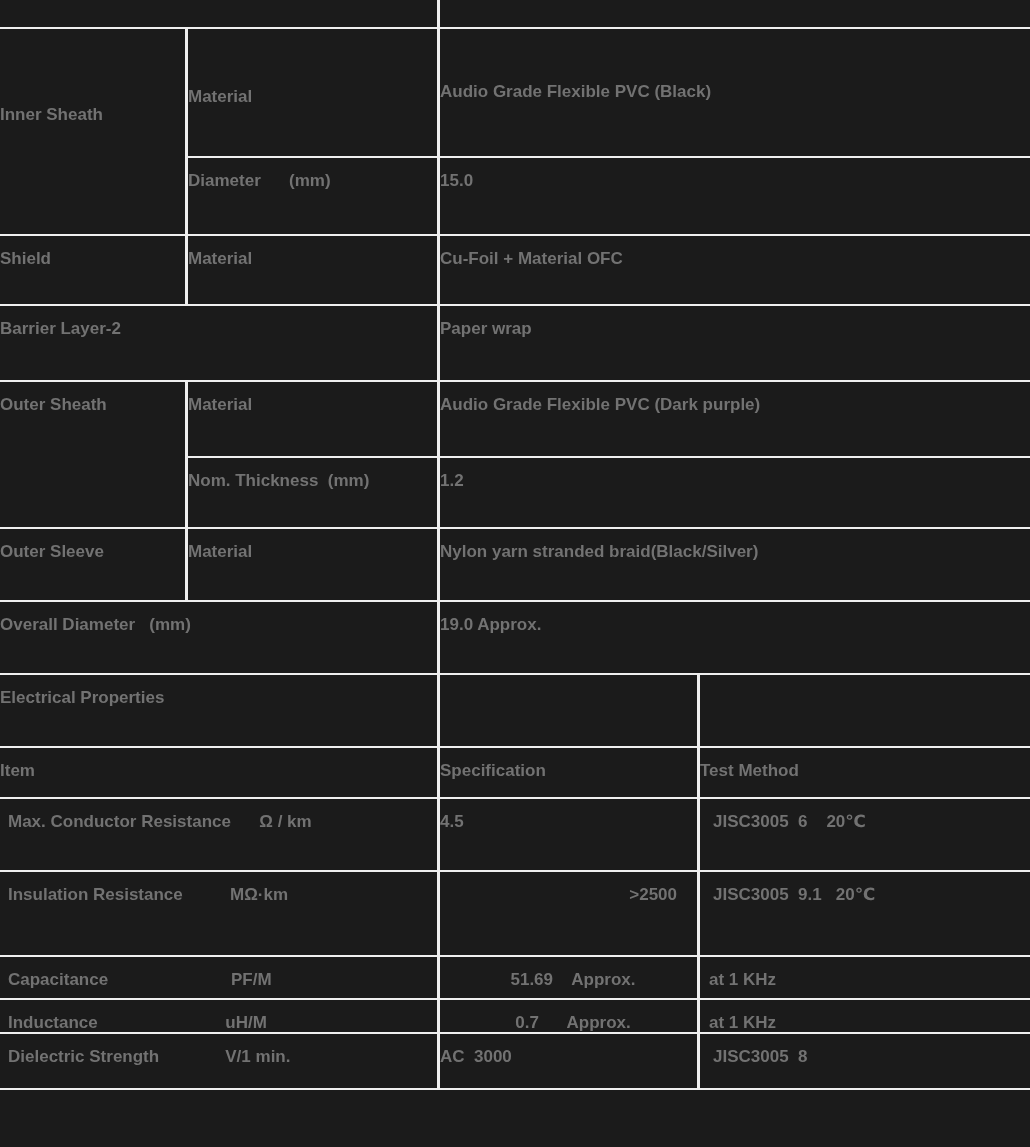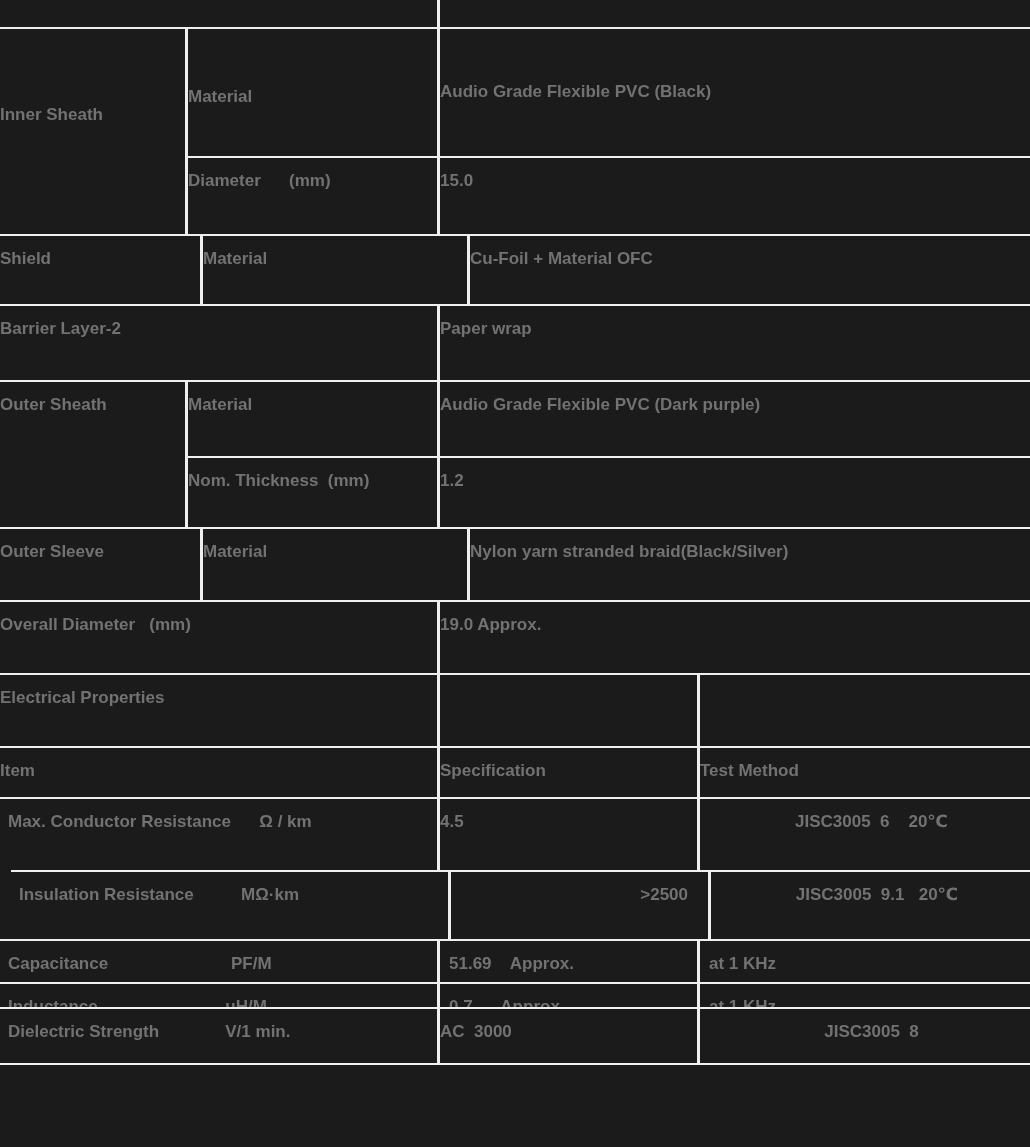--- a/index.html
+++ b/index.html
@@ -20,33 +20,33 @@
   .t-row{
     display:grid;
     border-top:2px solid var(--border);
     color:var(--text);
     font-size:17px;
     font-weight:bold;
     line-height:20px;
   }
   .t-row.first{border-top:none;}
   .cols-a{grid-template-columns:437px 1fr;}
-  .cols-3top{grid-template-columns:185px 252px 1fr;gap:15px;}
+  .cols-3top{grid-template-columns:185px 252px 1fr;}
   .cols-2top{grid-template-columns:437px 1fr;}
   .cols-3bot{grid-template-columns:437px 260px 1fr;}
   .cell{
     padding-top:13px;
     white-space:pre-wrap;
     overflow:hidden;
   }
   .vline{border-left:3px solid var(--border);}
   .hline{border-top:2px solid var(--border);}
   .left{text-align:left;padding-left:8px;border-radius:15px;}
-  .pad-spec{text-align:left;padding-left:9px;}
-  .pad-method{text-align:center;padding-left:13px;}
+  .pad-spec{text-align:center;padding-left:9px;}
+  .pad-method{text-align:left;padding-left:13px;}
   .pad-khz{text-align:left;padding-left:9px;}
   .right{text-align:right;padding-right:20px;}
   .pt-deep{padding-top:76px;}
   
   .sect{display:grid;border-top:2px solid var(--border);color:var(--text);
         font-size:17px;font-weight:bold;line-height:20px;}
   .sect-inner{grid-template-columns:185px 252px 1fr;grid-template-rows:127px 78px;}
   .sect-outer{grid-template-columns:185px 252px 1fr;grid-template-rows:74px 71px;}
   .span2{grid-row:1/3;grid-column:1;}
   .r1c2{grid-row:1;grid-column:2;}
@@ -56,23 +56,23 @@
   .bottom-strip{height:4px;background:var(--background);}
   
   .h-a{height:27px;}
   .h-shield{height:70px;}
   .h-barrier{height:76px;}
   .h-sleeve{height:73px;}
   .h-overall{height:73px;}
   .h-elec{height:73px;}
   .h-item{height:51px;}
   .h-maxcond{height:73px;}
-  .h-insul{height:69px;margin-left:11px;}
+  .h-insul{height:85px;}
   .h-capac{height:43px;}
-  .h-induct{height:25px;}
+  .h-induct{height:34px;}
   .h-dielec{height:56px;}
 </style>
 </head>
 <body>
 
 <div class="spec-sheet">
 
   <div class="t-row first cols-a h-a">
     <div class="cell"></div>
     <div class="cell vline"></div>

